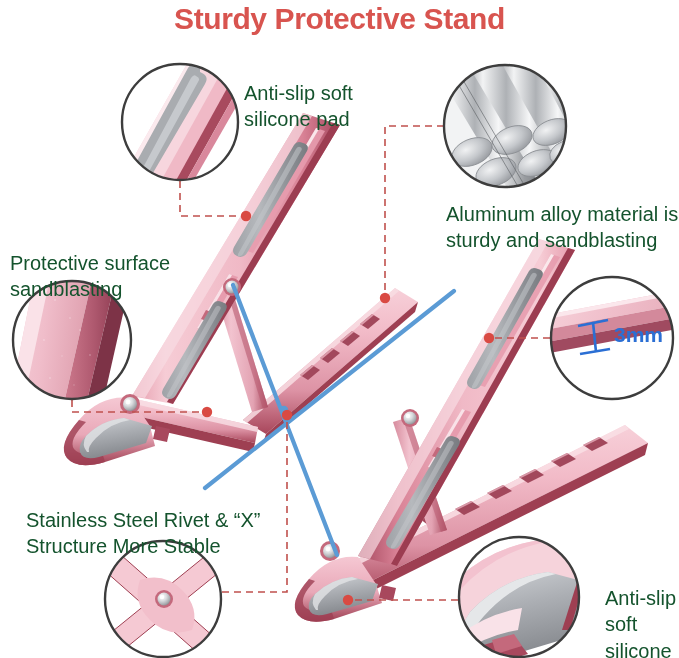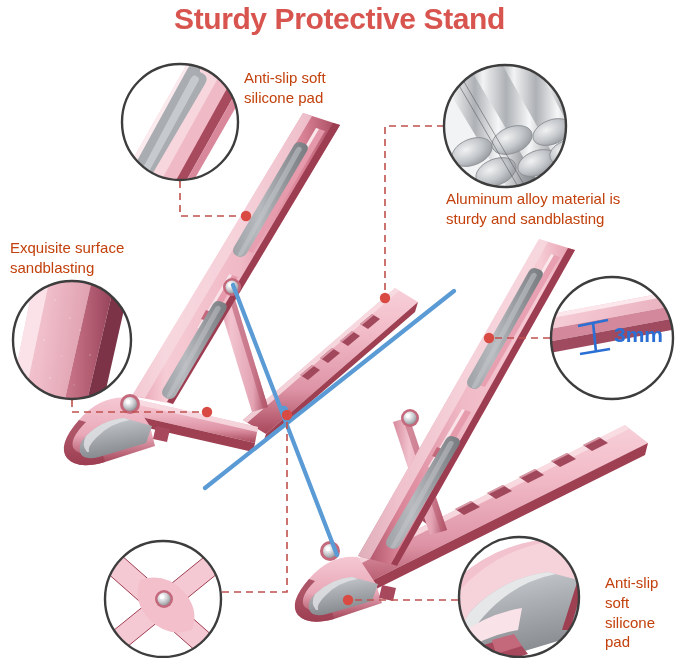--- a/index.html
+++ b/index.html
@@ -26,25 +26,26 @@
     font-size:30px;
     font-weight:bold;
     color:#d8544f;
     letter-spacing:-0.4px;
     font-family:"Liberation Sans", sans-serif;
     white-space:nowrap;
   }
 
   .callout {
     position:absolute;
-    font-size:15px;
+    font-size:20px;
     line-height:1.32;
-    color:#c2410c;
+    color:#14532d;
     font-family:"Liberation Sans", sans-serif;
     white-space:pre-line;
+    margin-top:12px;
   }
   .callout.c-silicone-top { left:244px; top:68px; }
   .callout.c-aluminum     { left:446px; top:189px; }
   .callout.c-sandblast    { left:10px;  top:238px; }
   .callout.c-thick        { left:511px; top:380px; }
   .callout.c-rivet        { left:26px;  top:495px; }
   .callout.c-silicone-bot { left:605px; top:573px; }
 </style>
 </head>
 <body>
@@ -434,21 +435,23 @@
       <circle cx="519" cy="597" r="60" fill="none" stroke="#3d3d3d" stroke-width="2.4"></circle>
     </g>
   </svg>
 
   <div class="callout c-silicone-top">Anti-slip soft
 silicone pad</div>
 
   <div class="callout c-aluminum">Aluminum alloy material is
 sturdy and sandblasting</div>
 
-  <div class="callout c-sandblast">Exquisite surface
+  <div class="callout c-sandblast">Protective surface
 sandblasting</div>
 
 
+  <div class="callout c-rivet">Stainless Steel Rivet &amp;  “X”
+Structure More Stable</div>
 
   <div class="callout c-silicone-bot">Anti-slip soft
 silicone pad</div>
 
 </div>
 
 </body></html>

